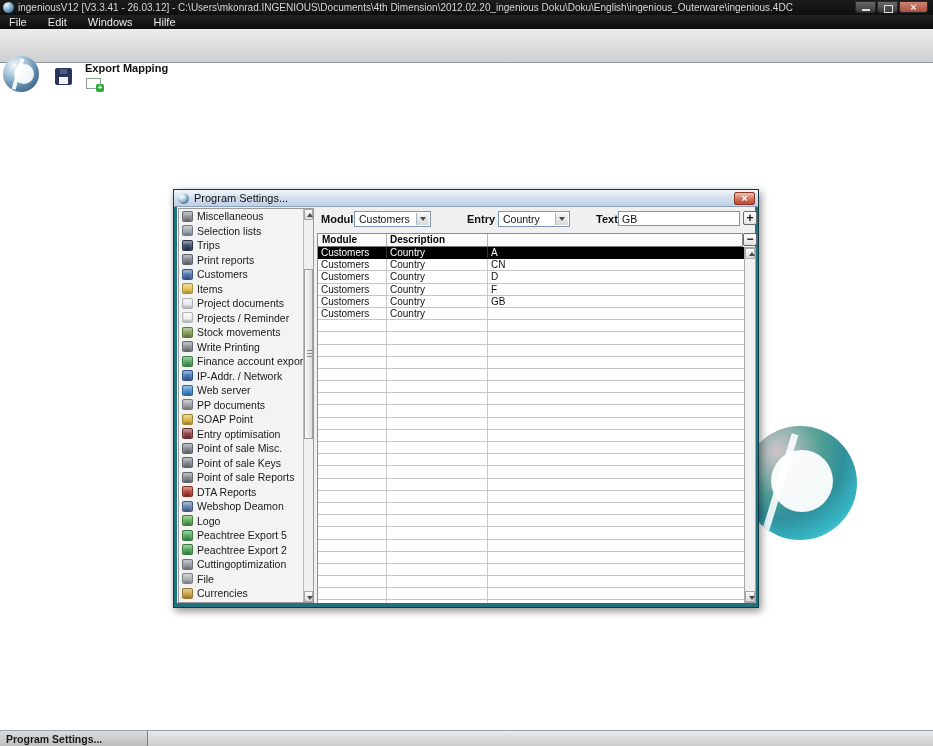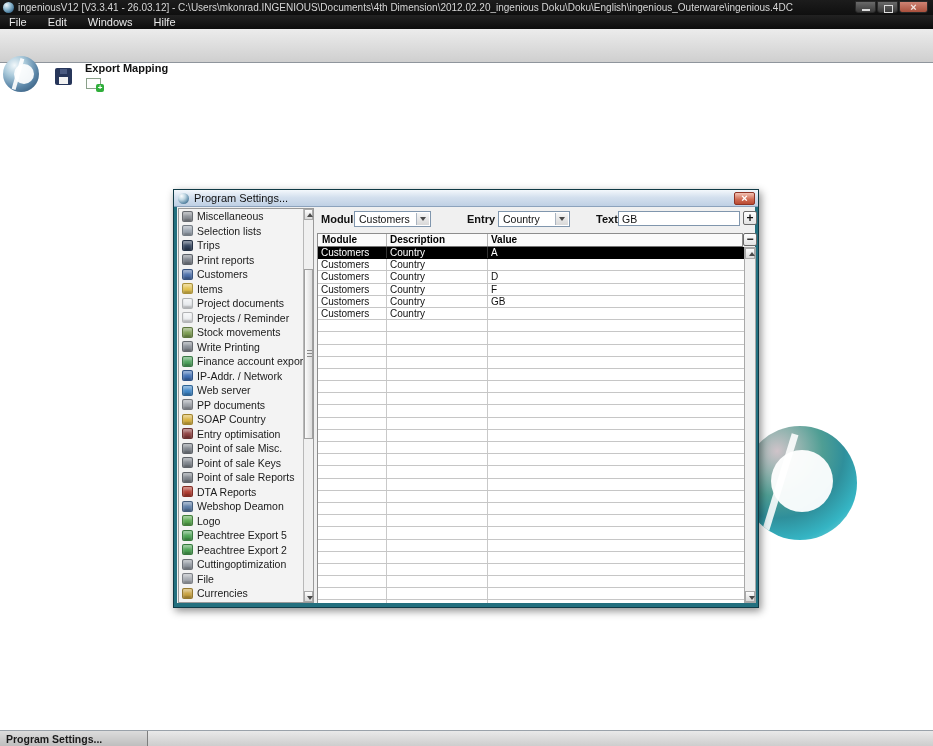--- a/index.html
+++ b/index.html
@@ -262,21 +262,21 @@
             <span class="side-label">Web server</span>
           </div>
 
           <div class="side-item">
             <span class="side-icon" style="background-color: rgb(155, 159, 166);"></span>
             <span class="side-label">PP documents</span>
           </div>
 
           <div class="side-item">
             <span class="side-icon" style="background-color: rgb(217, 178, 62);"></span>
-            <span class="side-label">SOAP Country</span>
+            <span class="side-label">SOAP Point</span>
           </div>
 
           <div class="side-item">
             <span class="side-icon" style="background-color: rgb(142, 64, 64);"></span>
             <span class="side-label">Entry optimisation</span>
           </div>
 
           <div class="side-item">
             <span class="side-icon" style="background-color: rgb(127, 133, 141);"></span>
             <span class="side-label">Point of sale Misc.</span>
@@ -364,36 +364,36 @@
           <span class="tri-down"></span>
         </span>
     </div>
     <span class="lbl" style="left:419px; top:6px;">Text</span>
     <input class="text-input" style="left: 441px; top: 4px; width: 122px;" value="GB">
     <button class="sq-btn" style="left:566px; top:4px;">+</button>
 
     <div class="tbl-header">
       <span class="h1">Module</span>
       <span class="h2">Description</span>
-      <span class="h3">Value</span>
     </div>
     <button class="sq-btn" style="left:566px; top:26px; height:13px;">−</button>
 
     <div class="table">
       <div>
 
           <div class="trow selected">
             <span class="c1">Customers</span>
             <span class="c2">Country</span>
             <span class="c3">A</span>
           </div>
 
           <div class="trow">
             <span class="c1">Customers</span>
             <span class="c2">Country</span>
+            <span class="c3">CN</span>
           </div>
 
           <div class="trow">
             <span class="c1">Customers</span>
             <span class="c2">Country</span>
             <span class="c3">D</span>
           </div>
 
           <div class="trow">
             <span class="c1">Customers</span>

